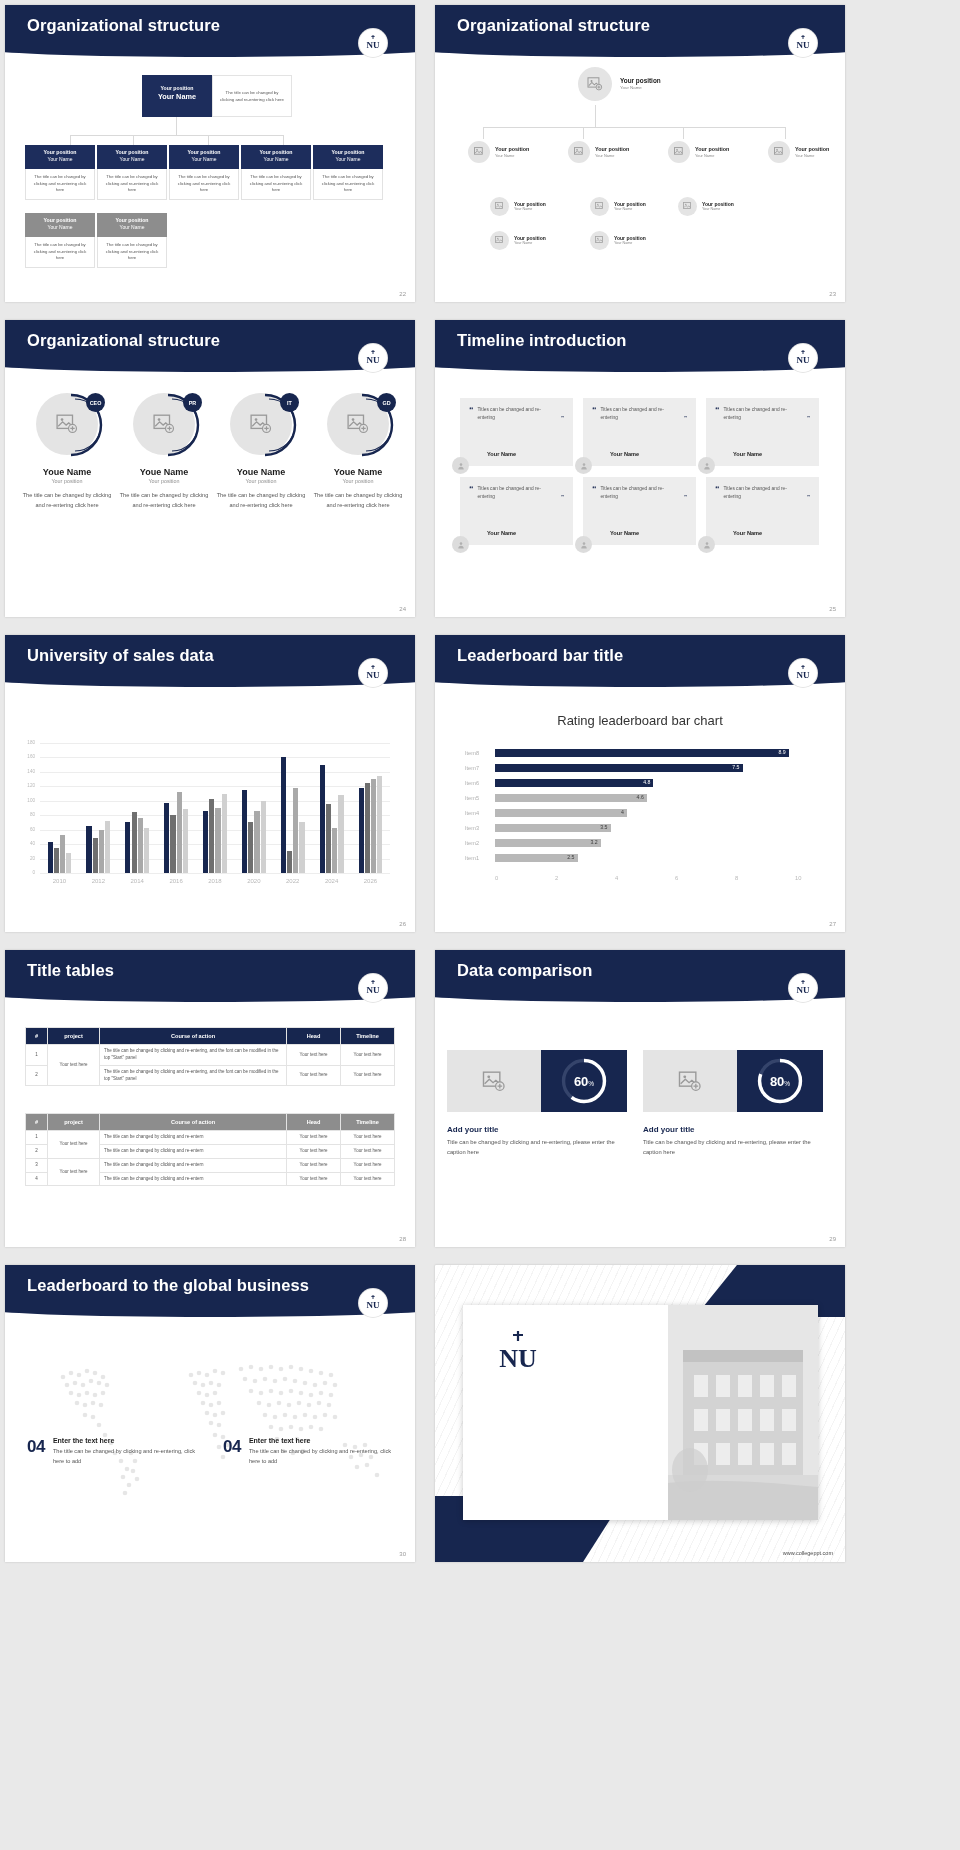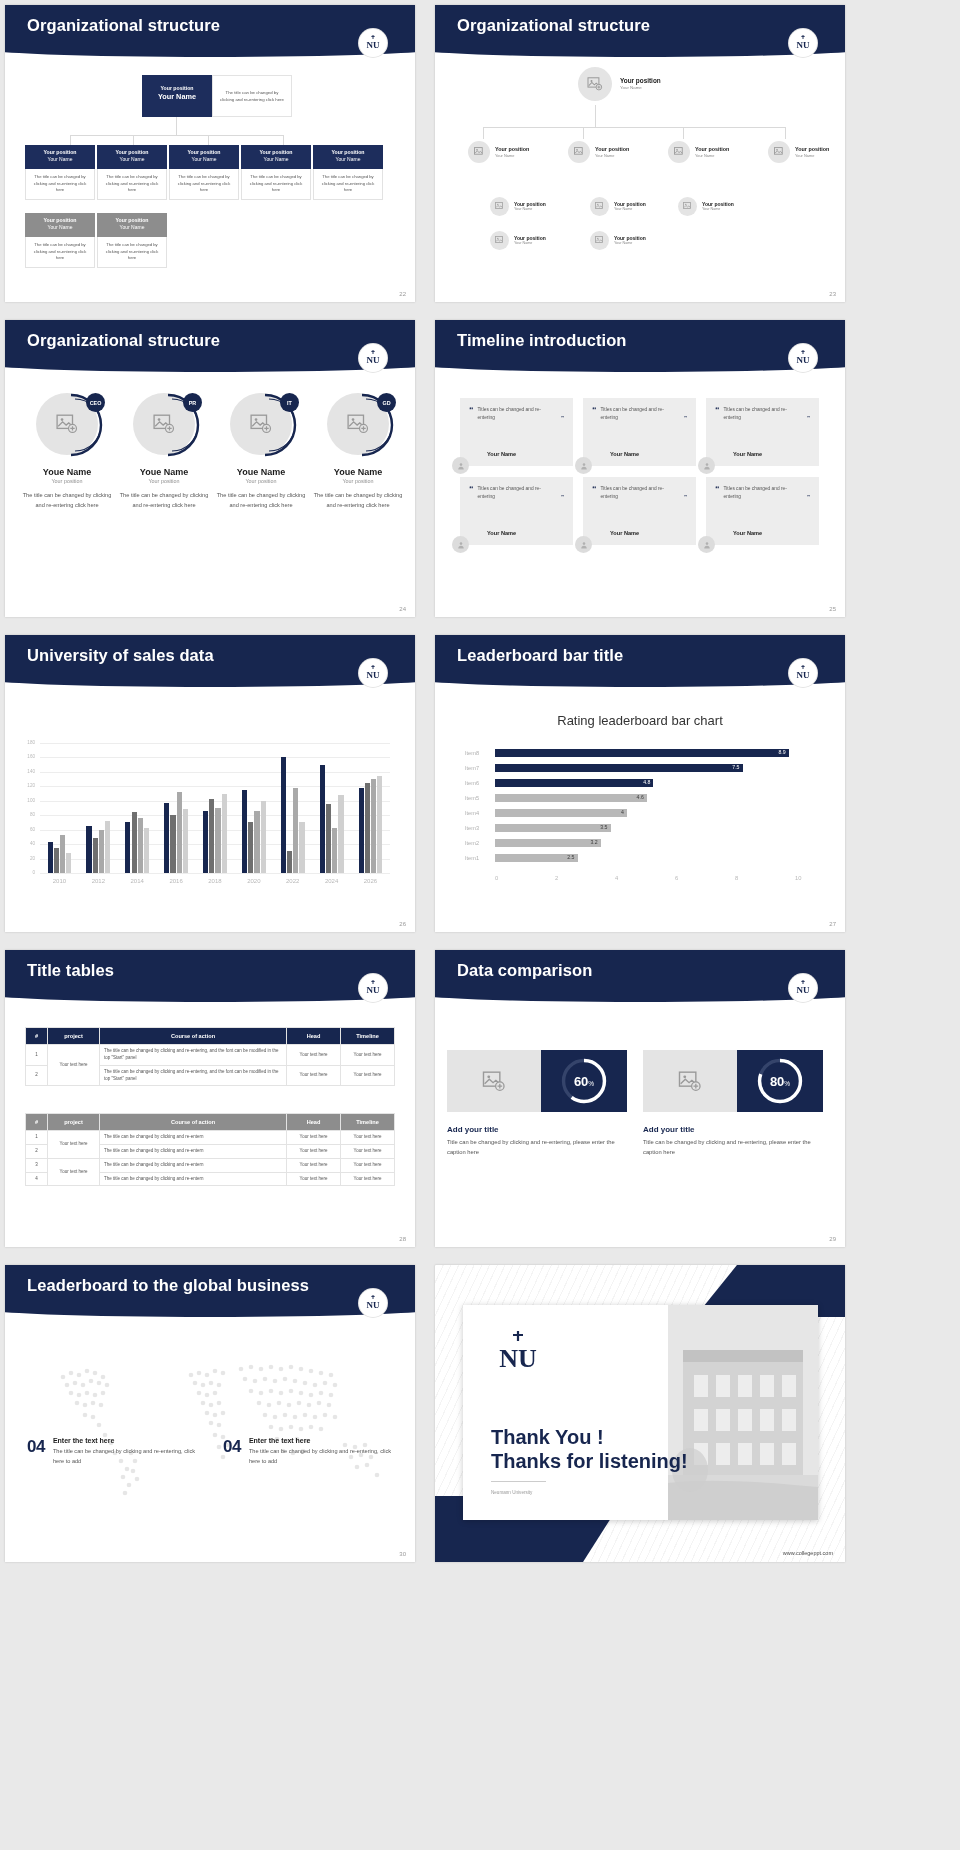--- a/index.html
+++ b/index.html
@@ -1126,23 +1126,17 @@
       </svg>
     </div>
 
     <div style="position:absolute;left:26px;top:24px">
       <svg width="58" height="42" viewBox="0 0 58 42">
         <path d="M29 2 v10 M24 6 h10" stroke="#17264f" stroke-width="2.2"></path>
         <text x="29" y="38" font-size="26" font-weight="bold" fill="#17264f" text-anchor="middle" font-family="Liberation Serif, serif">NU</text>
       </svg>
     </div>
 
-    <div style="position:absolute;left:28px;top:120px">
-      <div class="ty-h">Thank You !</div>
-      <div class="ty-h">Thanks for listening!</div>
-      <div class="hrline"></div>
-      <div class="ty-s">Neumann University</div>
-    </div>
   </div>
   <div class="ty-url">www.collegeppt.com</div>
 </div>
 
 </div>
 
 </body></html>

